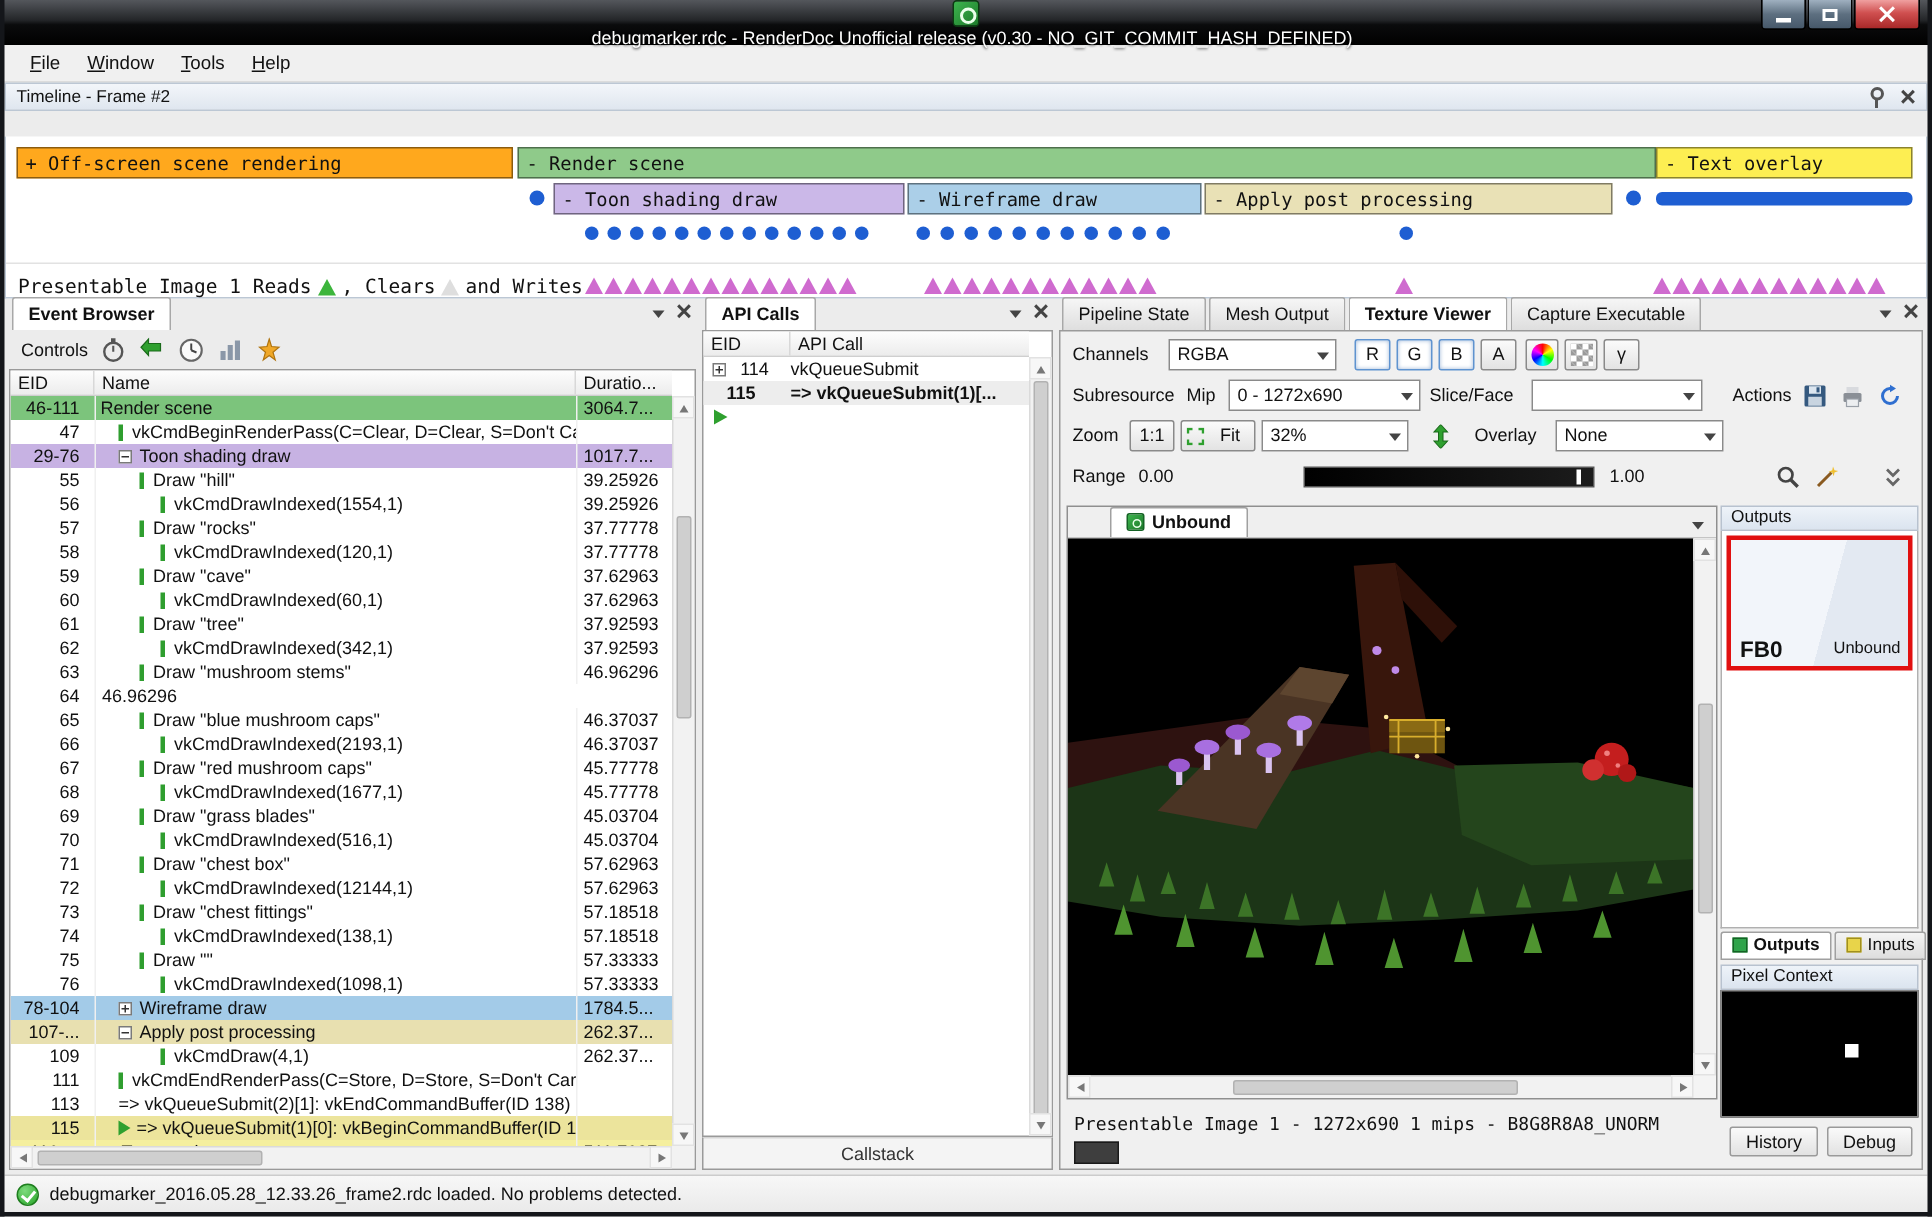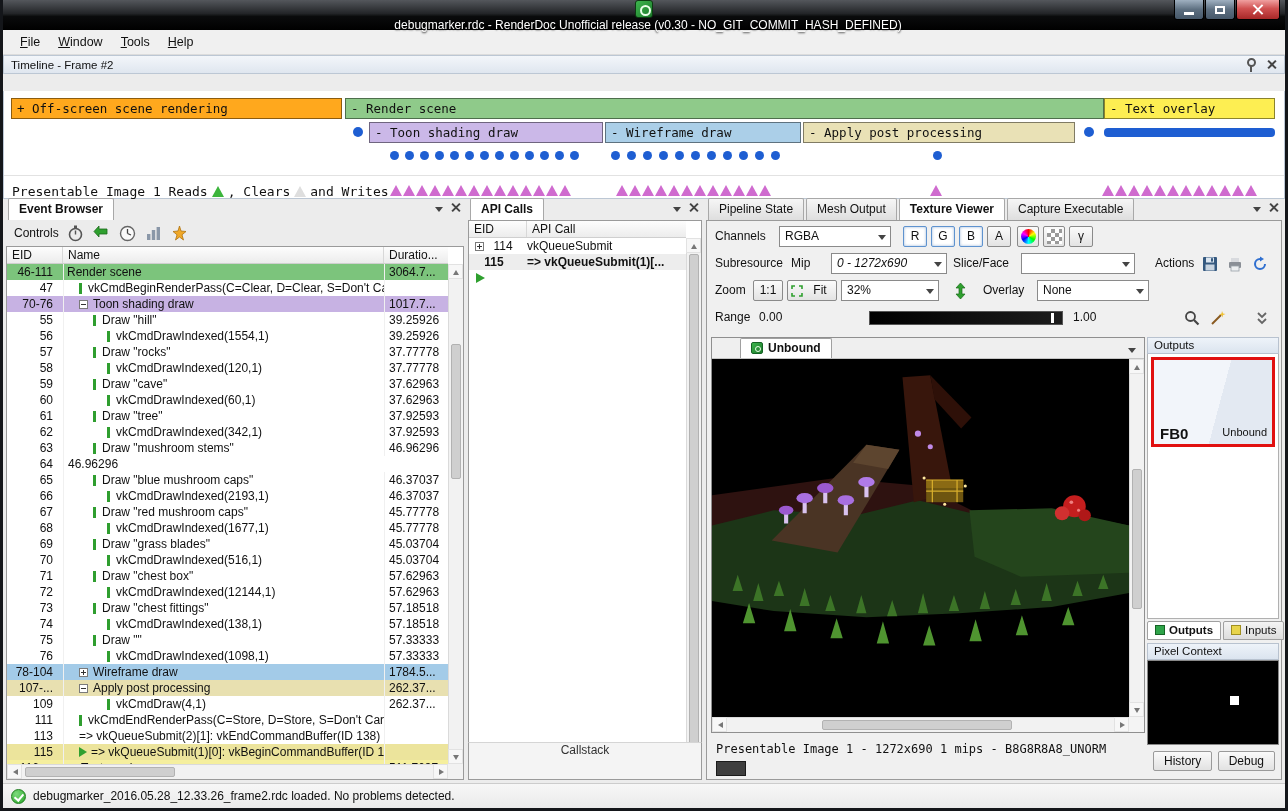--- a/index.html
+++ b/index.html
@@ -126,21 +126,21 @@
   #api-table { position:absolute; top:22px; left:0; right:0; bottom:22px; background:#fff; border:1px solid #9a9a9a; }
   #api-head { position:absolute; top:0; left:0; right:15px; height:17px; background:linear-gradient(#fdfdfd,#ececec); border-bottom:1px solid #cfcfcf; display:flex; font-size:12px; }
   .hc-aeid { width:58px; flex:none; } .hc-call { flex:1; border-right:none; }
   #api-rows { position:absolute; top:17px; left:0; right:15px; }
   .arow { display:flex; height:16px; font-size:12px; line-height:16px; align-items:center; font-family:"Liberation Sans",sans-serif; }
   .aeid { width:58px; flex:none; display:flex; align-items:center; justify-content:center; padding-right:8px; gap:4px; }
   .acall { flex:1; white-space:nowrap; overflow:hidden; }
   .arow.sel { font-weight:bold; background:#ededed; }
   #api-cur { position:absolute; left:7px; top:52px; width:0; height:0; border-left:9px solid #2fa02f; border-top:5px solid transparent; border-bottom:5px solid transparent; }
   #api-vscroll { top:17px; right:0; bottom:0; }
-  #api-callstack { position:absolute; bottom:0; left:0; right:0; height:38px; background:#f4f4f4; border:1px solid #9a9a9a; border-top:1px solid #d5d5d5; display:flex; justify-content:center; font-size:12px; color:#333; }
+  #api-callstack { position:absolute; bottom:0; left:0; right:0; height:22px; background:#f4f4f4; border:1px solid #9a9a9a; border-top:1px solid #d5d5d5; display:flex; align-items:center; justify-content:center; font-size:12px; color:#333; }
 
   
   #tv-panel { left:706px; top:198px; width:576px; height:582px; }
   #tv-body { position:absolute; top:22px; left:0; right:0; bottom:0; background:#f0f0f0; border:1px solid #9a9a9a; }
   .tvrow { position:absolute; left:0; right:0; height:24px; font-size:12px; }
   #tvr1 { top:4px; } #tvr2 { top:31px; } #tvr3 { top:58px; } #tvr4 { top:85px; }
   .lbl { position:absolute; line-height:23px; white-space:nowrap; }
   .combo { position:absolute; height:21px; top:1px; background:#fff; border:1px solid #8a8a8a; font-size:12px; line-height:19px; padding:0 18px 0 5px; white-space:nowrap; overflow:hidden; }
   .combo .carrow { position:absolute; right:4px; top:8px; width:0; height:0; border-left:4px solid transparent; border-right:4px solid transparent; border-top:5px solid #444; }
   .tbtn { position:absolute; height:21px; top:1px; border:1px solid #8a8a8a; background:linear-gradient(#fbfbfb,#e3e3e3); font-size:12px; line-height:19px; text-align:center; border-radius:2px; }
@@ -384,21 +384,21 @@
         </div>
       <div class="erow">
           <span class="ecid">47</span>
           <span class="ename i1">
             <i class="gb"></i>
             <span>vkCmdBeginRenderPass(C=Clear, D=Clear, S=Don't Care)</span>
           </span>
           <span class="edur"></span>
         </div>
       <div class="erow hl-purple">
-          <span class="ecid">70-76</span>
+          <span class="ecid">29-76</span>
           <span class="ename i1">
             <i class="exp"></i>
             <span>Toon shading draw</span>
           </span>
           <span class="edur">1017.7...</span>
         </div>
       <div class="erow">
           <span class="ecid">55</span>
           <span class="ename i2">
             <i class="gb"></i>
@@ -705,21 +705,21 @@
         </div>
       <div class="icobtn" style="left:336px;">
           <div class="checkerbg"></div>
         </div>
       <div class="tbtn" style="left:362px;width:24px;">γ</div>
     </div>
 
     <div class="tvrow" id="tvr2">
       <span class="lbl" style="left:8px;">Subresource</span>
       <span class="lbl" style="left:84px;">Mip</span>
-      <div class="combo" style="left:124px;width:116px;font-style:italic;"><span>0 - 1272x690</span><i class="carrow"></i></div>
+      <div class="combo" style="left:112px;width:128px;"><span>0 - 1272x690</span><i class="carrow"></i></div>
       <span class="lbl" style="left:246px;">Slice/Face</span>
       <div class="combo" style="left:314px;width:114px;"><span></span><i class="carrow"></i></div>
       <span class="lbl" style="left:448px;">Actions</span>
       <div class="icobtn flat" style="left:492px;">
         <svg width="16" height="16" viewBox="0 0 16 16">
             <rect x="1" y="1" width="14" height="14" rx="1" fill="#35597f"></rect>
             <rect x="4" y="1.5" width="8" height="5" fill="#dce6f0"></rect>
             <rect x="9" y="2.2" width="2" height="3.4" fill="#35597f"></rect>
             <rect x="3.5" y="8.5" width="9" height="6" fill="#c8d4e0"></rect>
           </svg>

